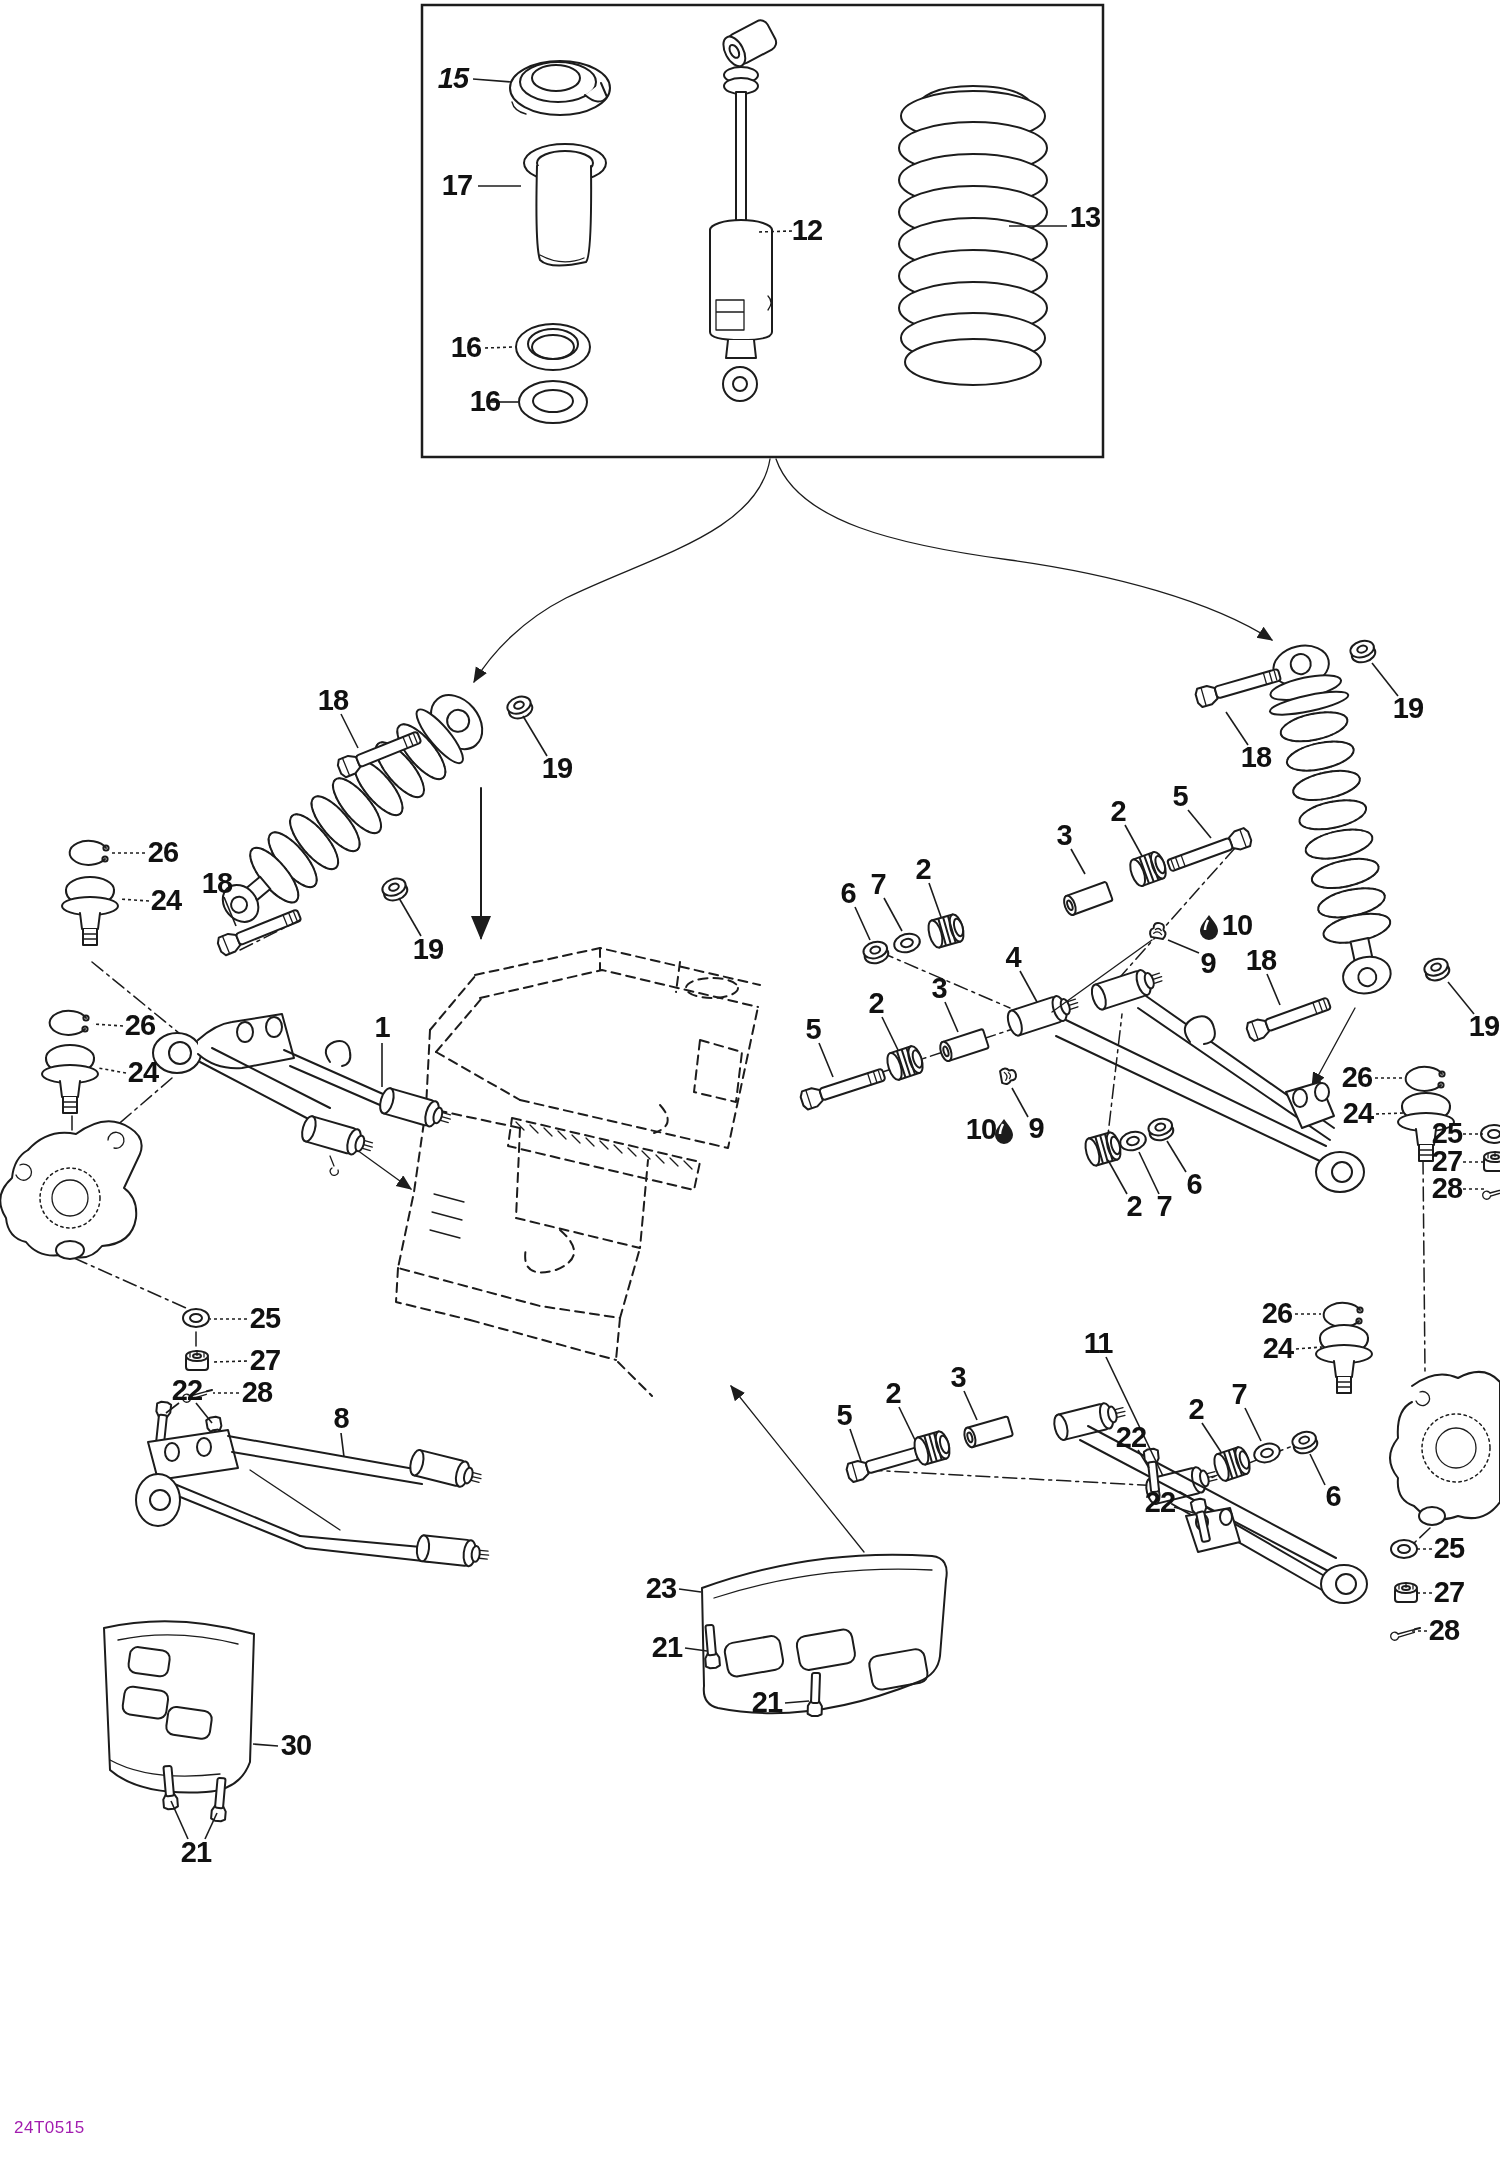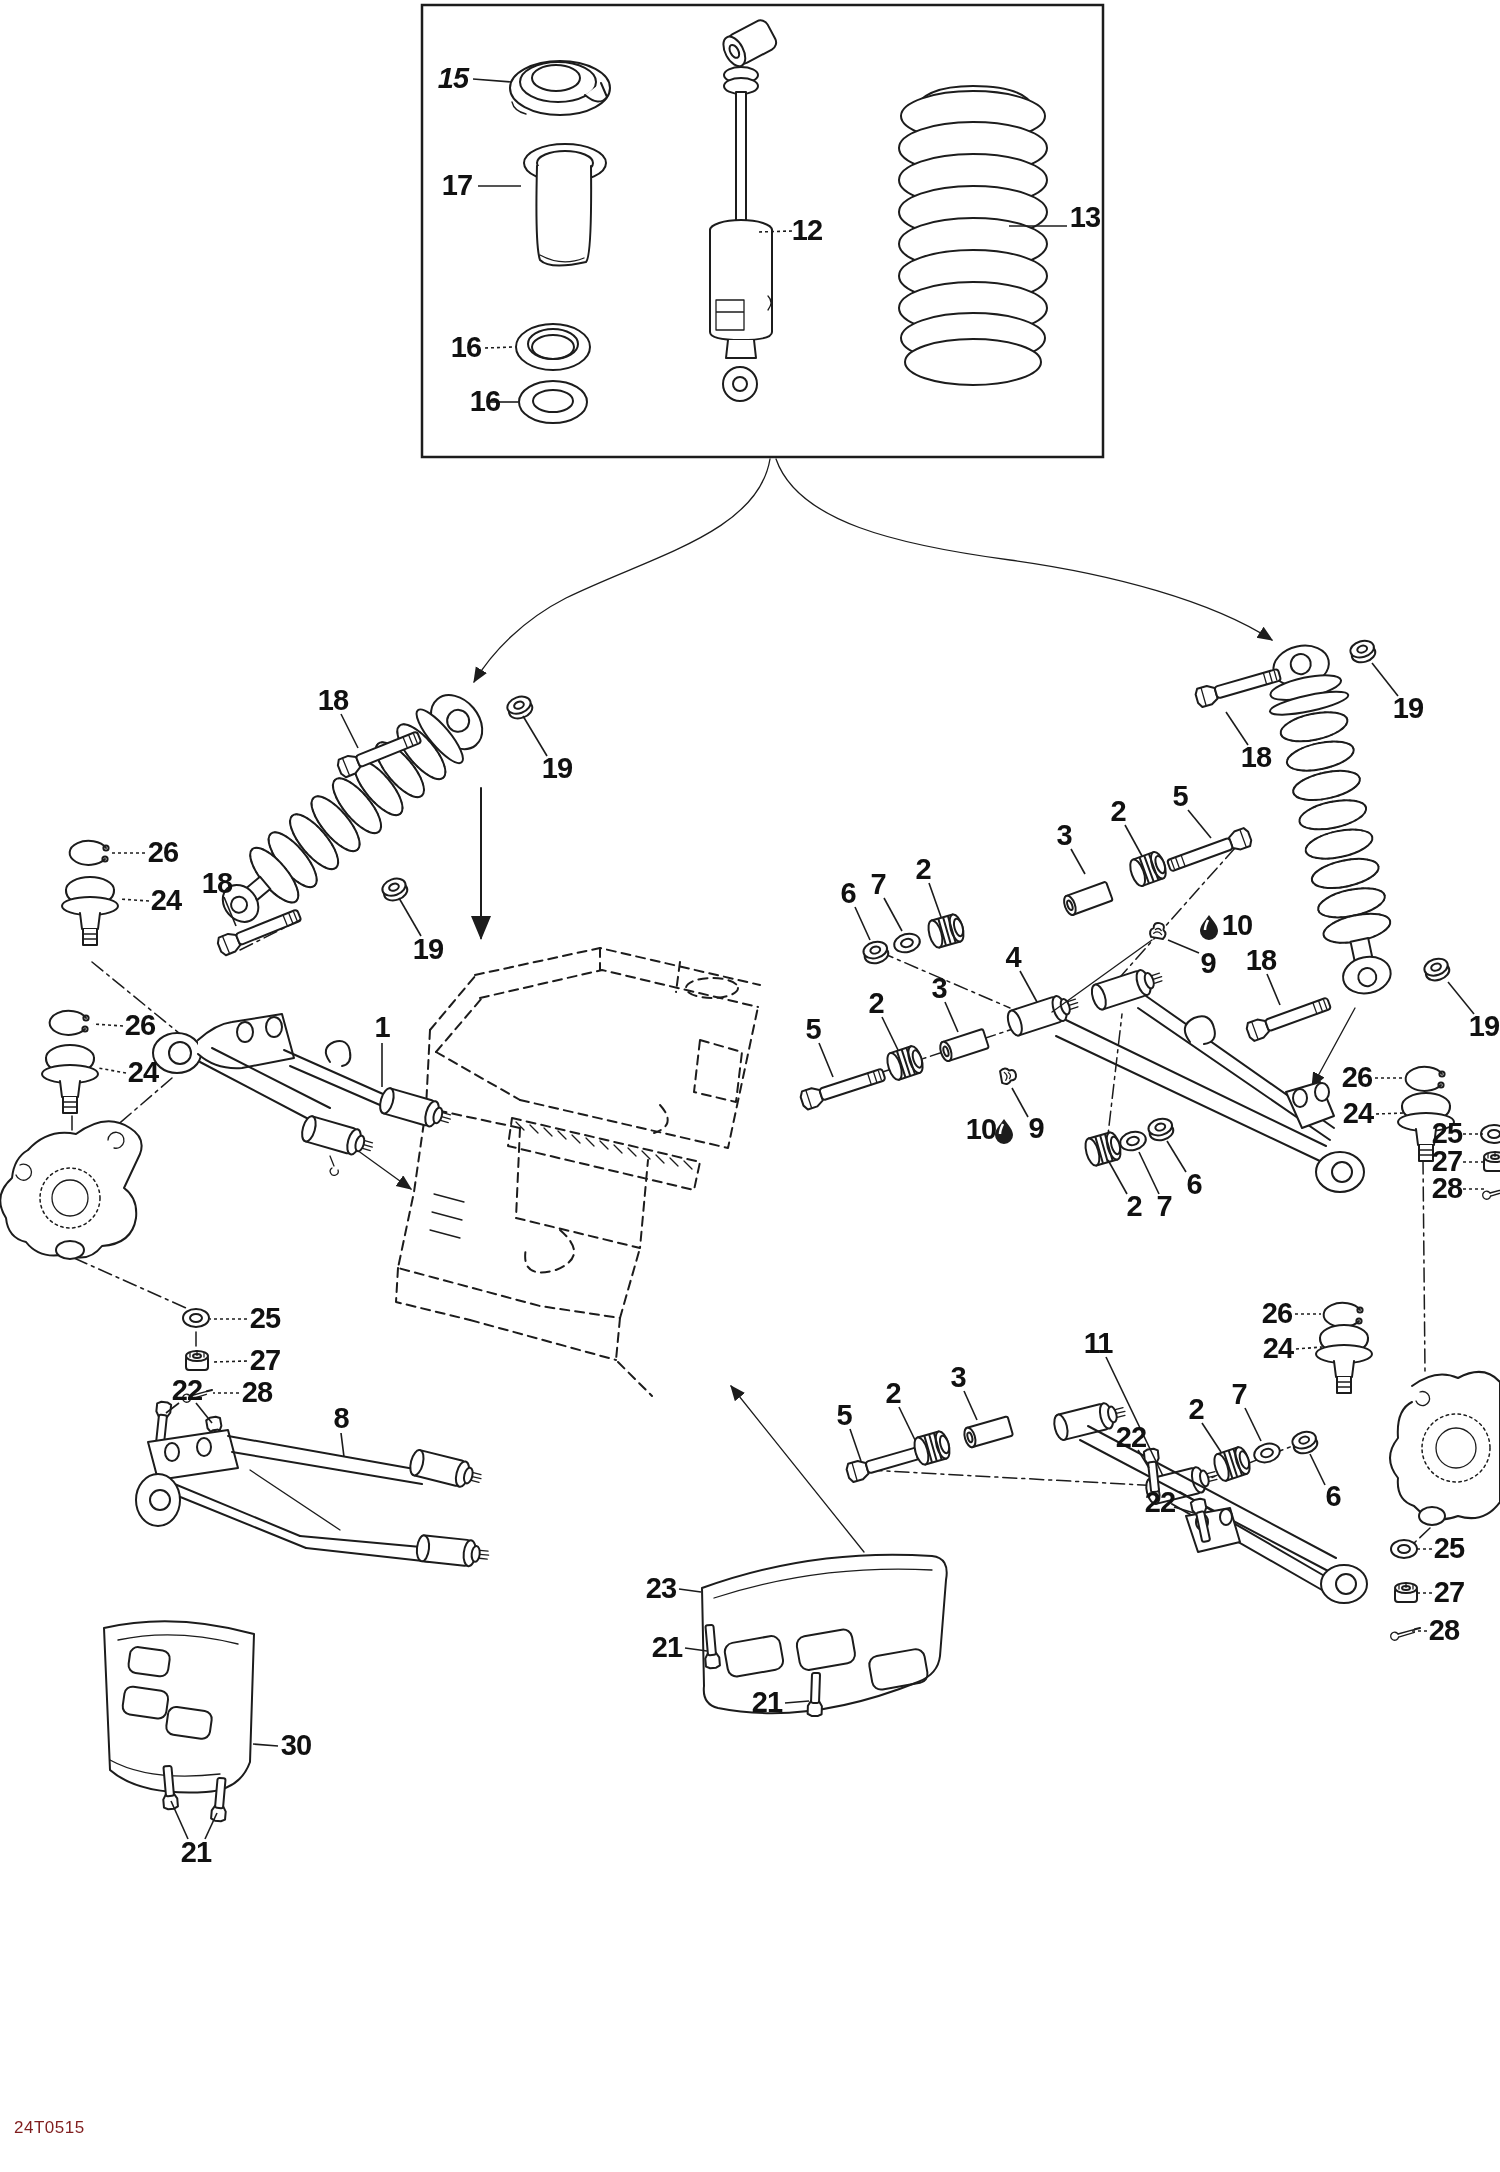--- a/index.html
+++ b/index.html
@@ -11,21 +11,21 @@
   .thin{stroke-width:1.3;}
   .fillw{fill:#ffffff;}
   .dark{fill:#1c1c1c;stroke:none;}
   .dash{stroke-dasharray:9 6;}
   .dashdot{stroke-dasharray:14 5 3 5;stroke-width:1.5;}
   .dots{stroke-dasharray:2.5 3.5;stroke-width:1.5;}
   #leaders line{stroke:#1c1c1c;stroke-width:1.6;}
   #callout-layer{position:absolute;left:0;top:0;width:100%;height:100%;pointer-events:none;}
   .callout{position:absolute;transform:translate(-50%,-52%);color:#111;
            font-size:29px;font-weight:600;letter-spacing:-1px;white-space:nowrap;}
-  .code{position:absolute;left:14px;top:2118px;font-size:17px;color:#7f1d1d;letter-spacing:0.5px;}
+  .code{position:absolute;left:14px;top:2118px;font-size:17px;color:#a21caf;letter-spacing:0.5px;}
 </style>
 </head>
 <body>
 
 <div id="stage">
 <svg id="art" width="1500" height="2172" viewBox="0 0 1500 2172">
   <defs>
     <marker id="ah" markerWidth="14" markerHeight="12" refX="11" refY="5" orient="auto">
       <path d="M0,0 L12,5 L0,10 z" fill="#1c1c1c"></path>
     </marker>

